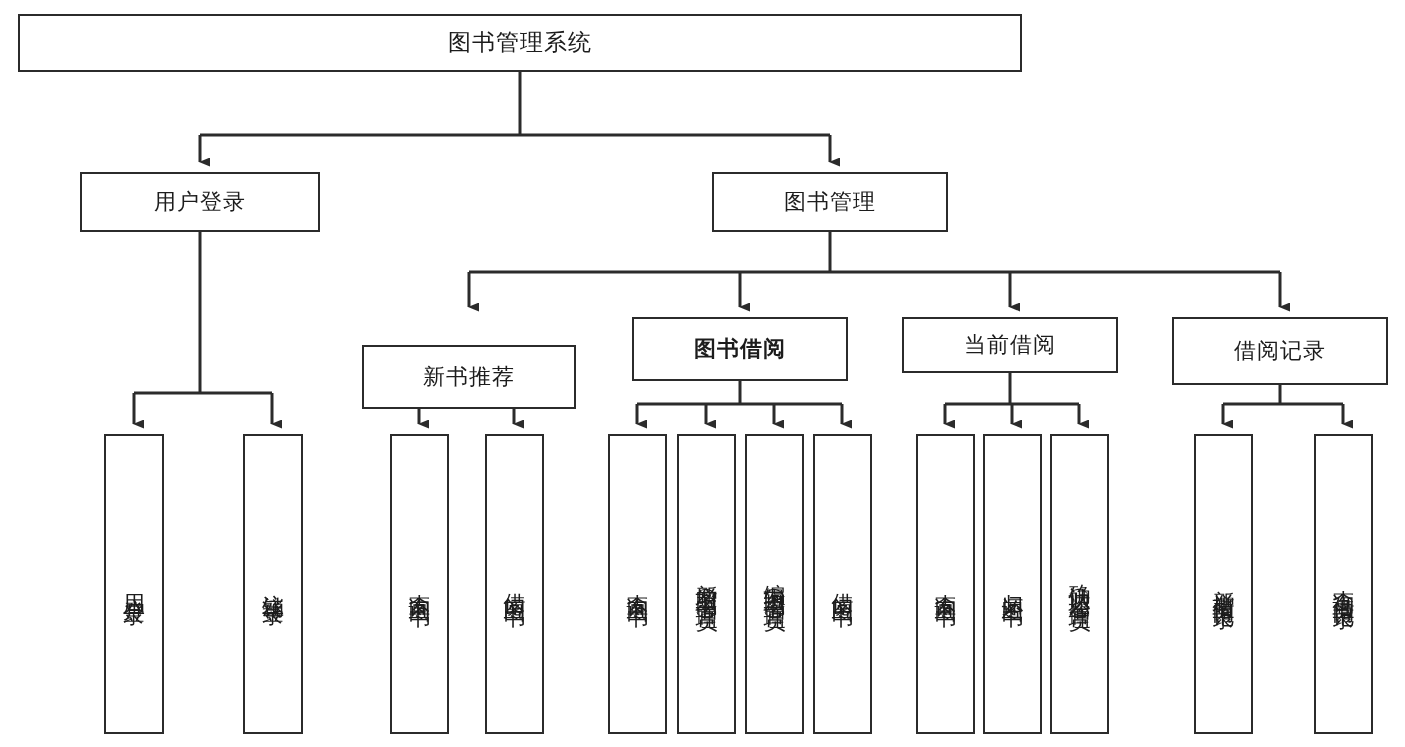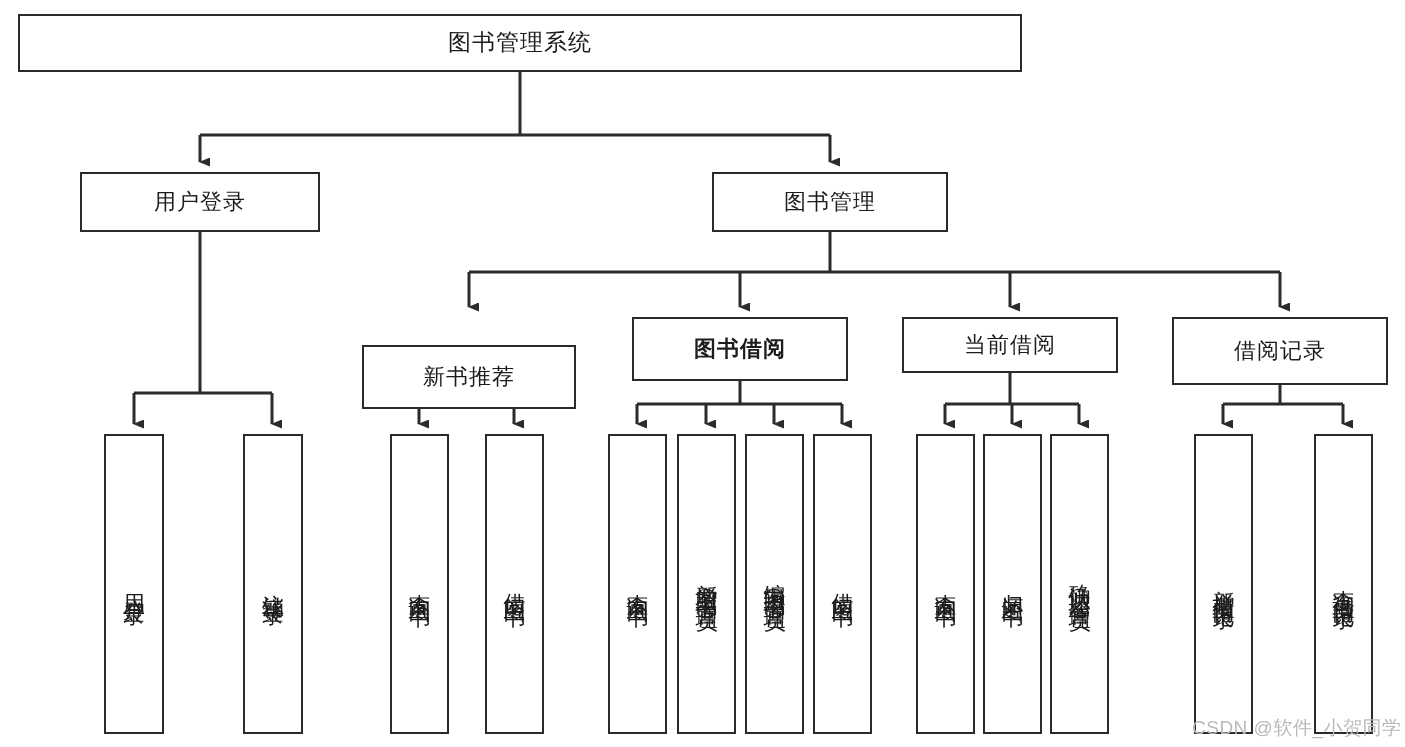--- a/index.html
+++ b/index.html
@@ -179,15 +179,14 @@
   <div class="node vertical" id="node-leaf-10" style="left: 1050px; top: 434px; width: 59px; height: 300px;">
     <span class="label">确认归还（管理员）</span>
   </div>
   <div class="node vertical" id="node-leaf-11" style="left: 1194px; top: 434px; width: 59px; height: 300px;">
     <span class="label">新增借阅记录</span>
   </div>
   <div class="node vertical" id="node-leaf-12" style="left: 1314px; top: 434px; width: 59px; height: 300px;">
     <span class="label">查询借阅记录</span>
   </div>
 
-  <div class="watermark" id="watermark" style="left: 1192px; top: 715px;">CSDN @软件_小贺同学</div>
 
 </div>
 
 </body></html>

